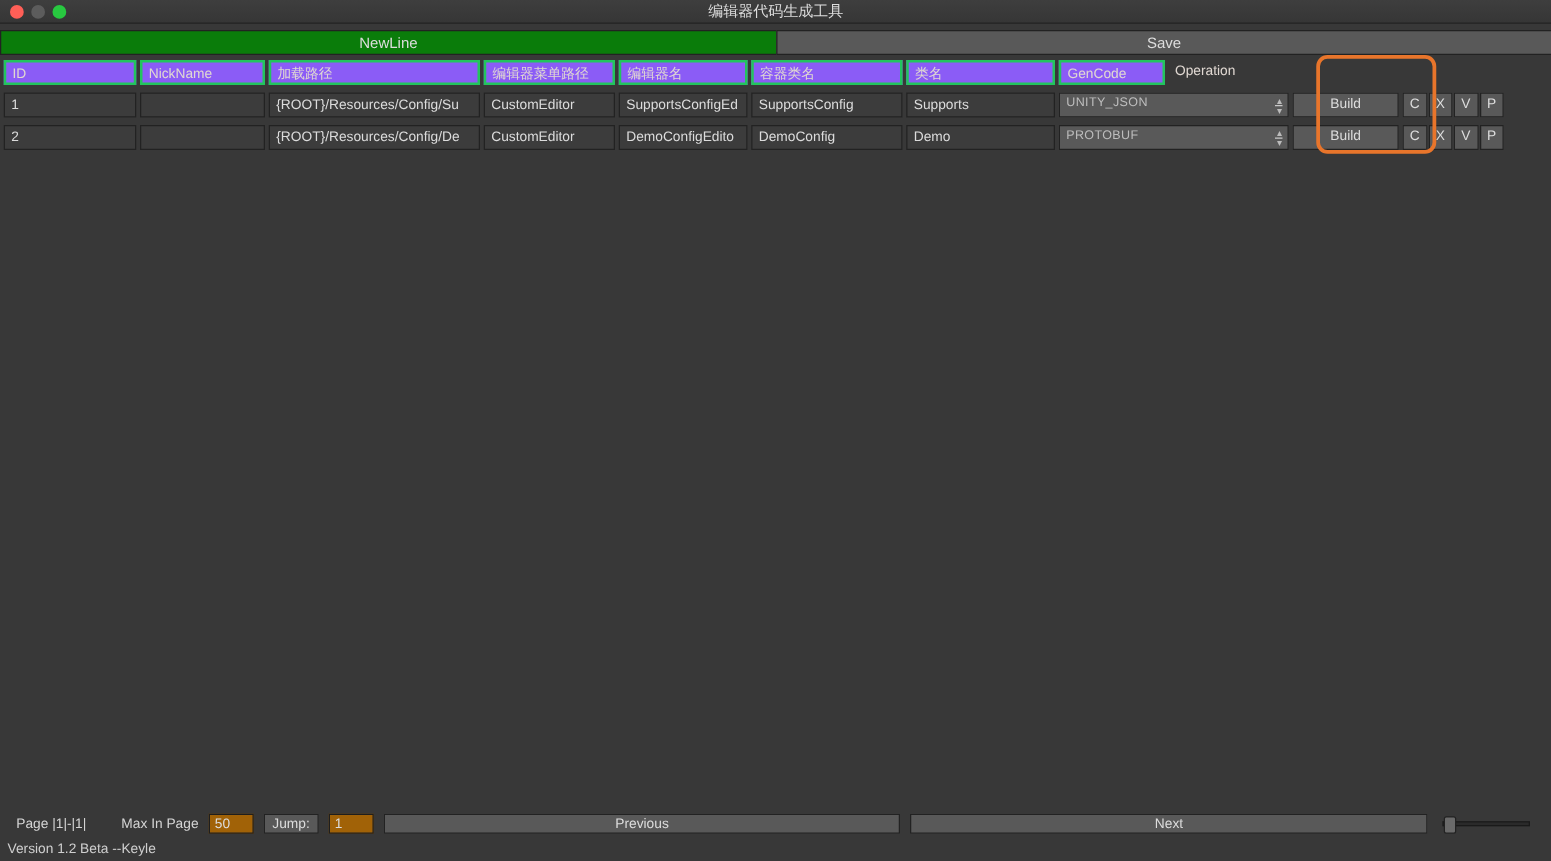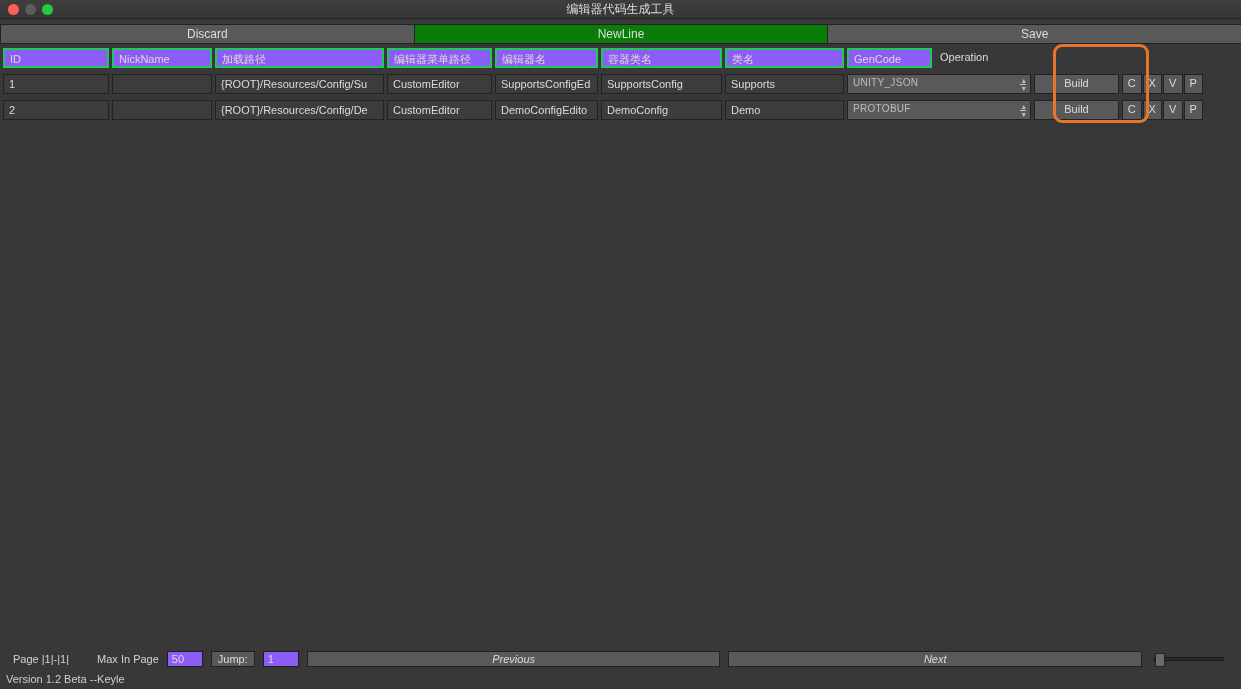--- a/index.html
+++ b/index.html
@@ -156,21 +156,21 @@
 .footer {
   display: flex;
   align-items: center;
   height: 20px;
   gap: 8px;
   padding: 0 13px;
   background: #383838;
 }
 .footer .flabel { color: #d4d4d4; }
 .footer .finput {
-  background: #8b5cf6;
+  background: #a16207;
   border: 1px solid #1e1e1e;
   color: #ddd;
   padding: 1px 4px;
   height: 16px;
   line-height: 12px;
   width: 36px;
 }
 .footer .jumpbtn {
   background: #595959;
   border: 1px solid #222;
@@ -182,21 +182,20 @@
 }
 .footer .navbtn {
   flex: 1;
   background: #595959;
   border: 1px solid #222;
   color: #ddd;
   text-align: center;
   height: 16px;
   line-height: 14px;
   cursor: pointer;
-  font-style: italic;
 }
 .footer .slider-track {
   width: 70px;
   height: 4px;
   background: #2a2a2a;
   border: 1px solid #1a1a1a;
   position: relative;
   margin: 0 4px;
 }
 .footer .slider-thumb {
@@ -222,21 +221,20 @@
 <div class="titlebar">
   <div class="traffic">
     <div class="dot dot-close"></div>
     <div class="dot dot-min"></div>
     <div class="dot dot-max"></div>
   </div>
   <div class="title-text">编辑器代码生成工具</div>
 </div>
 
 <div class="toolbar">
-  <div class="tbtn">Discard</div>
   <div class="tbtn active">NewLine</div>
   <div class="tbtn">Save</div>
 </div>
 
 <div class="grid-wrap">
 <div class="grid">
 
   <div class="row header">
     <div class="cell c-id">ID</div>
     <div class="cell c-nick">NickName</div>

